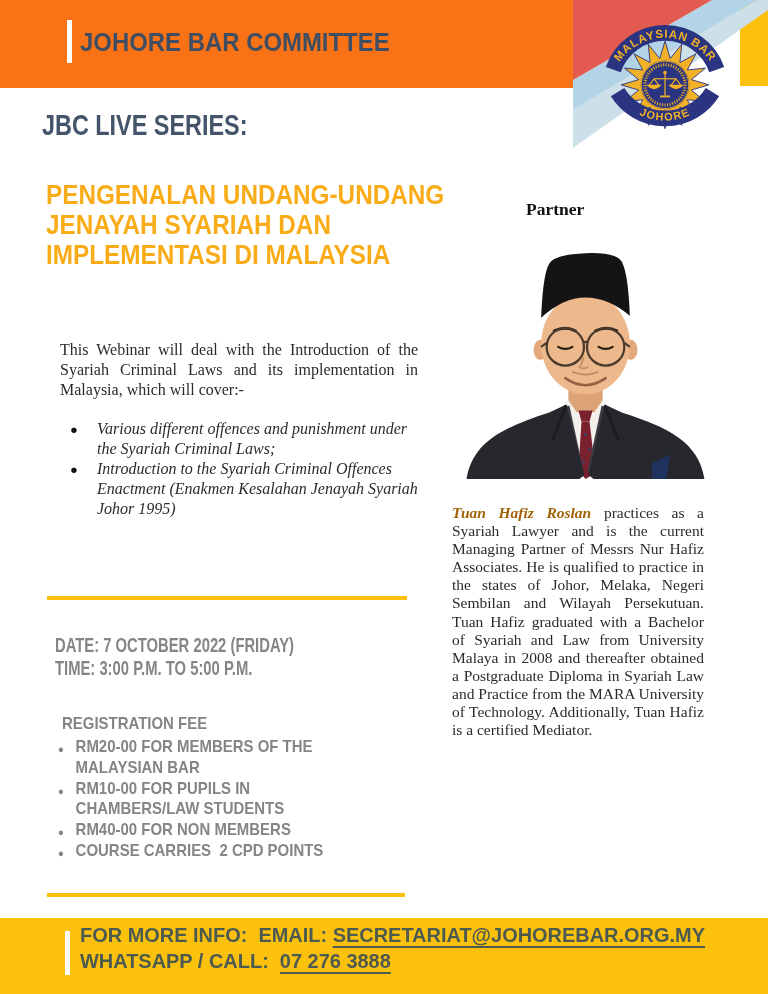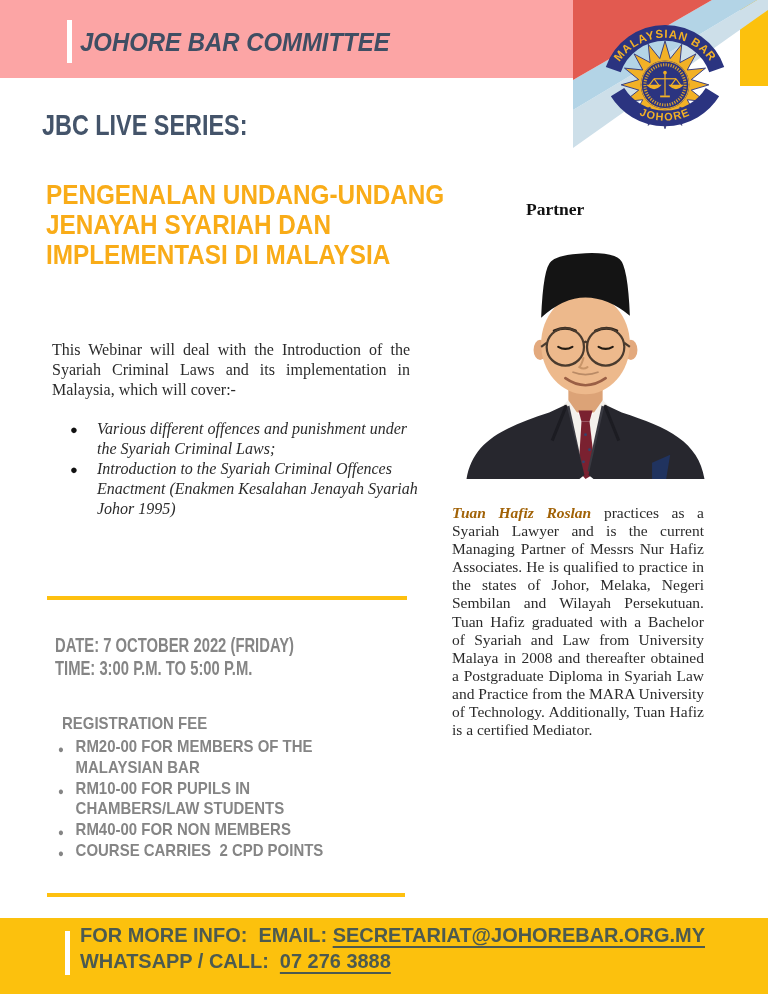--- a/index.html
+++ b/index.html
@@ -2,21 +2,21 @@
 <html><head>
 <meta charset="utf-8">
 <style>
   html,body{margin:0;padding:0;background:#e8e8e8;}
   .page{
     position:relative;width:768px;height:994px;background:#ffffff;
     margin:0 auto;overflow:hidden;
     font-family:"Liberation Sans",sans-serif;
   }
   
-  .topbar{position:absolute;left:0;top:0;width:573px;height:78px;background:#fca5a5;font-style:italic;}
+  .topbar{position:absolute;left:0;top:0;width:573px;height:88px;background:#f97316;}
   .vline{position:absolute;background:#ffffff;width:4.5px;}
   .vline.hdr{left:67px;top:20px;height:43px;}
   .org-title{
     position:absolute;left:80px;top:27px;margin:0;
     font-size:26px;font-weight:700;line-height:30px;color:#3F4E63;
     letter-spacing:0px;white-space:nowrap;
     transform:scaleX(.92);transform-origin:0 0;
   }
   
   .corner{position:absolute;top:0;right:0;width:230px;height:175px;}
@@ -33,21 +33,21 @@
     transform:scaleX(.78);transform-origin:0 0;
   }
   .event-title{
     position:absolute;left:46px;top:180px;margin:0;
     font-size:27px;line-height:30px;font-weight:700;color:#F9AC18;
     transform:scaleX(.9);transform-origin:0 0;white-space:nowrap;
   }
   .event-title span{display:block;}
   
   .intro-p{
-    position:absolute;left:52px;top:340px;width:358px;margin:0;
+    position:absolute;left:60px;top:340px;width:358px;margin:0;
     font-family:"Liberation Serif",serif;font-size:16px;line-height:20px;color:#2B2B2B;
     text-align:justify;
   }
   .intro-ul{
     position:absolute;left:70px;top:419px;width:348px;margin:0;padding:0;list-style:none;
     font-family:"Liberation Serif",serif;font-size:16px;line-height:20px;color:#2B2B2B;font-style:italic;
   }
   .intro-ul li{position:relative;padding-left:27px;}
   .intro-ul li::before{content:"\25CF";position:absolute;left:0;top:1px;font-size:13px;color:#111;}
   

